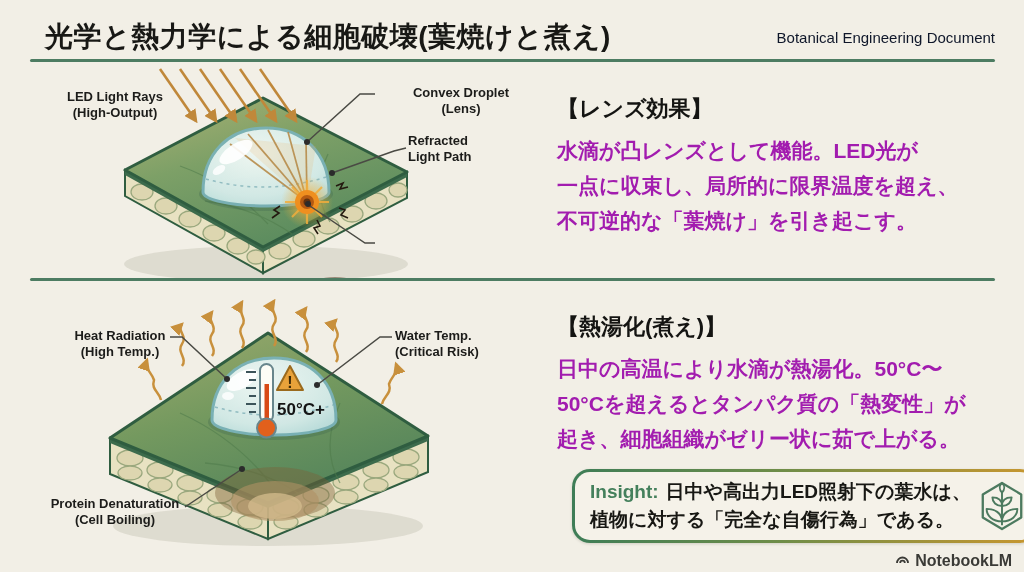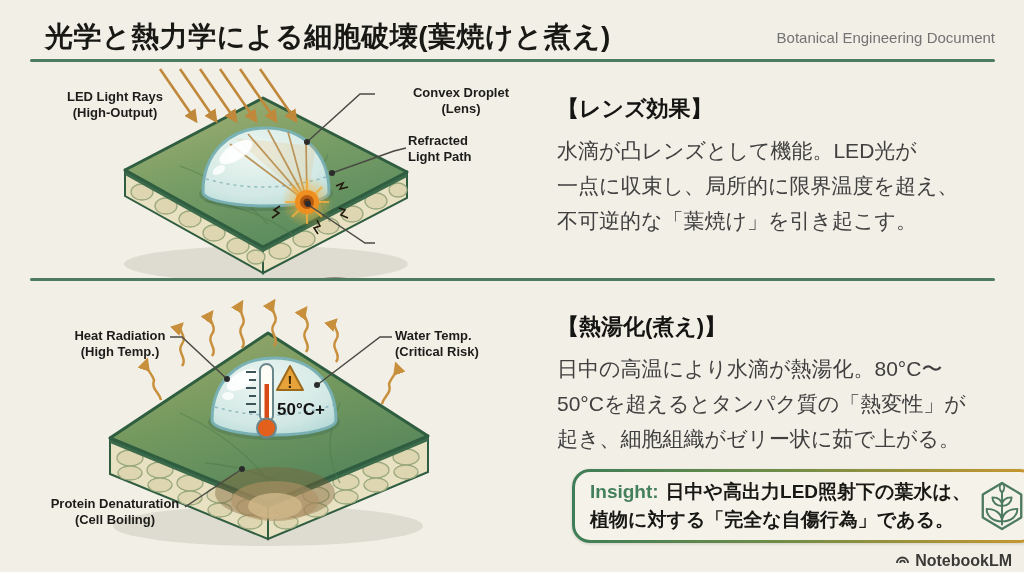--- a/index.html
+++ b/index.html
@@ -1,26 +1,26 @@
 <!DOCTYPE html>
 <html><head>
 <meta charset="utf-8">
 <style>
   * { margin:0; padding:0; box-sizing:border-box; }
   body { background:#d8d5cc; font-family:"Liberation Sans", sans-serif; }
   .canvas { position:relative; width:1024px; height:572px; background:#f2efe6; overflow:hidden; }
   .abs { position:absolute; }
   .title { font-size:28px; font-weight:800; color:#181815; letter-spacing:.5px; white-space:nowrap; }
-  .doc-type { font-size:15px; color:#737373; white-space:nowrap; }
+  .doc-type { font-size:15px; color:#0f172a; white-space:nowrap; }
   .rule { height:3px; background:#4d7c62; border-radius:2px; }
   .dlabel { font-size:13px; font-weight:700; color:#1c1c1a; line-height:1.22; }
   .dlabel.center { text-align:center; }
   .dlabel .ln { display:block; white-space:nowrap; }
   .jp-heading { font-size:22px; font-weight:800; color:#141412; white-space:nowrap; }
-  .jp-body { font-size:21px; font-weight:400; color:#404040; line-height:35px; }
+  .jp-body { font-size:21px; font-weight:700; color:#a21caf; line-height:35px; }
   .jp-body .bl { display:block; white-space:nowrap; }
   .insight-wrap { border-radius:18px; padding:3px; background:linear-gradient(90deg,#3e7d57 0%,#6f8d48 45%,#c9972f 100%); box-shadow:0 1px 3px rgba(60,60,40,.18); }
   .insight-inner { border-radius:15px; background:#f5f2e9; height:100%; display:flex; align-items:center; padding:6px 10px 6px 15px; }
   .insight-text { flex:1; font-size:19px; font-weight:700; color:#181814; line-height:28px; }
   .insight-text .iline { white-space:nowrap; }
   .insight-label { color:#44805c; margin-right:7px; }
   .plant-badge { flex:0 0 auto; margin-left:6px; }
   .footer-brand { display:flex; align-items:flex-start; gap:5px; font-size:16px; font-weight:700; color:#3a3a36; }
   svg text { font-family:"Liberation Sans", sans-serif; }
 </style>
@@ -272,21 +272,21 @@
     <span class="ln">Water Temp.</span>
     <span class="ln">(Critical Risk)</span>
   </div>
   <div class="abs dlabel center" style="left:35px; top:496px; width:160px;">
     <span class="ln">Protein Denaturation</span>
     <span class="ln">(Cell Boiling)</span>
   </div>
 
   <div class="abs jp-heading" style="left:557px; top:312px;">【熱湯化(煮え)】</div>
   <div class="abs jp-body" style="left:557px; top:351px;">
-    <span class="bl">日中の高温により水滴が熱湯化。80°C〜</span>
+    <span class="bl">日中の高温により水滴が熱湯化。50°C〜</span>
     <span class="bl">50°Cを超えるとタンパク質の「熱変性」が</span>
     <span class="bl">起き、細胞組織がゼリー状に茹で上がる。</span>
   </div>
 
   <div class="abs insight-wrap" style="left:536px; top:469px; width:466px; height:74px;margin-left:36px;">
     <div class="insight-inner">
       <div class="insight-text">
         <div class="iline">
           <span class="insight-label">Insight:</span><span>日中や高出力LED照射下の葉水は、</span>
         </div>

